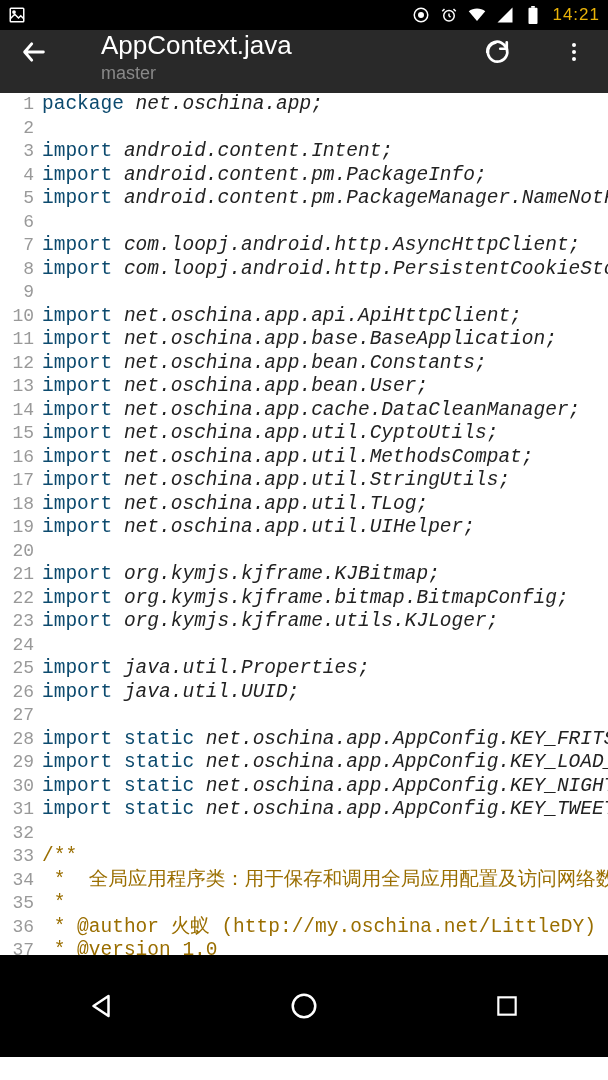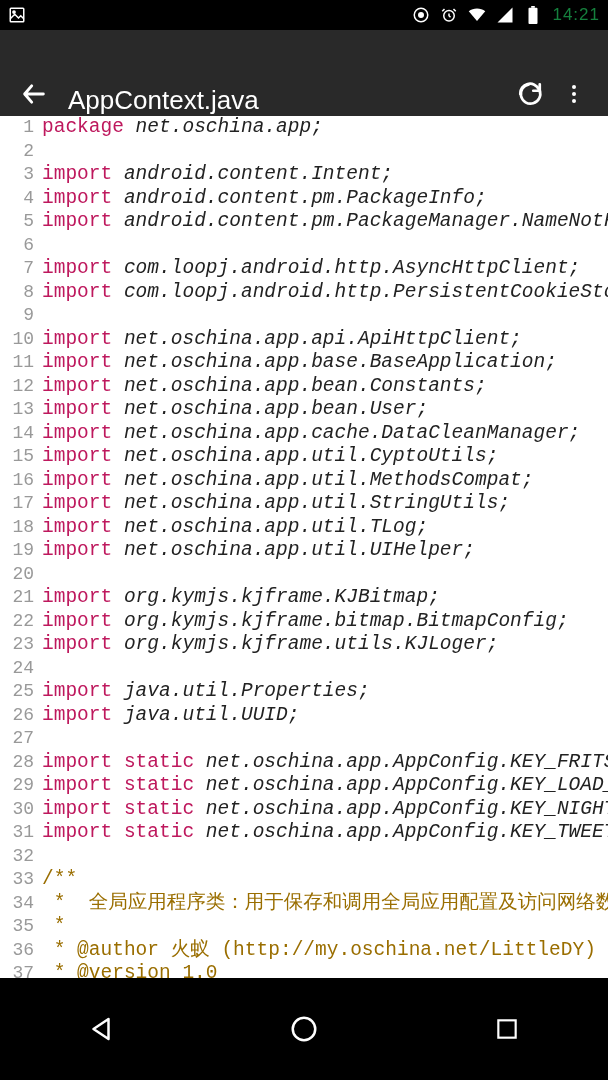--- a/index.html
+++ b/index.html
@@ -5,34 +5,35 @@
     * { margin: 0; padding: 0; box-sizing: border-box; }
     body { font-family: sans-serif; width: 608px; height: 1080px; overflow: hidden; background: #fff; }
     
     .status-bar {
       height: 30px;
       background: #000;
       display: flex;
       justify-content: space-between;
       align-items: center;
       padding: 0 8px;
-      color: #15803d;
+      color: #eab308;
     }
     .status-left { display: flex; align-items: center; gap: 4px; }
     .status-right { display: flex; align-items: center; gap: 10px; }
     .status-ico { width: 18px; height: 18px; display: inline-flex; align-items: center; justify-content: center; }
     .status-time { font-size: 17px; font-weight: 400; letter-spacing: 1px; }
     
     .app-bar {
-      height: 86px;
+      height: 63px;
       background: #292929;
       display: flex;
-      align-items: flex-end;
+      align-items: flex-start;
       padding: 0 12px;
       color: #fff;
+      gap: 33px;
     }
     .back-btn { width: 44px; height: 44px; display: flex; align-items: center; justify-content: center; cursor: pointer; }
     .title-block { flex: 1; margin-left: 12px; display: flex; flex-direction: column; }
     .title-text { font-size: 26px; font-weight: 500; color: #fff; }
     .subtitle-text { font-size: 18px; color: #888; margin-top: 2px; }
     .action-btn { width: 44px; height: 44px; display: flex; align-items: center; justify-content: center; cursor: pointer; }
     
     .code-area {
       background: #fff;
       font-family: "Courier New", monospace;
@@ -46,21 +47,21 @@
     .line-num {
       width: 42px;
       text-align: right;
       color: #999;
       padding-right: 8px;
       user-select: none;
       flex-shrink: 0;
       font-size: 18px;
     }
     .line-content { flex: 1; }
-    .tok-kw { color: #be185d; }
+    .tok-kw { color: #0c4a6e; }
     .tok-com { color: #9a6e00; }
     .tok-pl { color: #222; font-style: italic; }
     
     .nav-bar {
       height: 102px;
       background: #000;
       display: flex;
       justify-content: space-around;
       align-items: center;
     }
@@ -113,20 +114,21 @@
 </div>
 
 <div class="app-bar">
   <div class="back-btn">
     <svg width="28" height="28" viewBox="0 0 24 24" fill="none" stroke="#fff" stroke-width="2.5" stroke-linecap="round" stroke-linejoin="round">
         <path d="M20 12 L4 12 M10 5 L4 12 L10 19"></path>
       </svg>
   </div>
   <div class="title-block">
     <span class="title-text">AppContext.java</span>
+    <span class="subtitle-text">master</span>
   </div>
   <div class="action-btn">
     <svg width="26" height="26" viewBox="0 0 24 24" fill="none" stroke="#fff" stroke-width="2.5" stroke-linecap="round">
         <path d="M21 3 L21 9 L15 9"></path>
         <path d="M3 12 A9 9 0 0 1 20.2 7.8 L21 9"></path>
         <path d="M21 12 A9 9 0 0 1 3 12" opacity="0"></path>
         <path d="M3.5 12 A8.5 8.5 0 1 0 12 3.5" opacity="0"></path>
         <path d="M21 9 A9 9 0 1 1 11 3.06"></path>
       </svg>
   </div>

